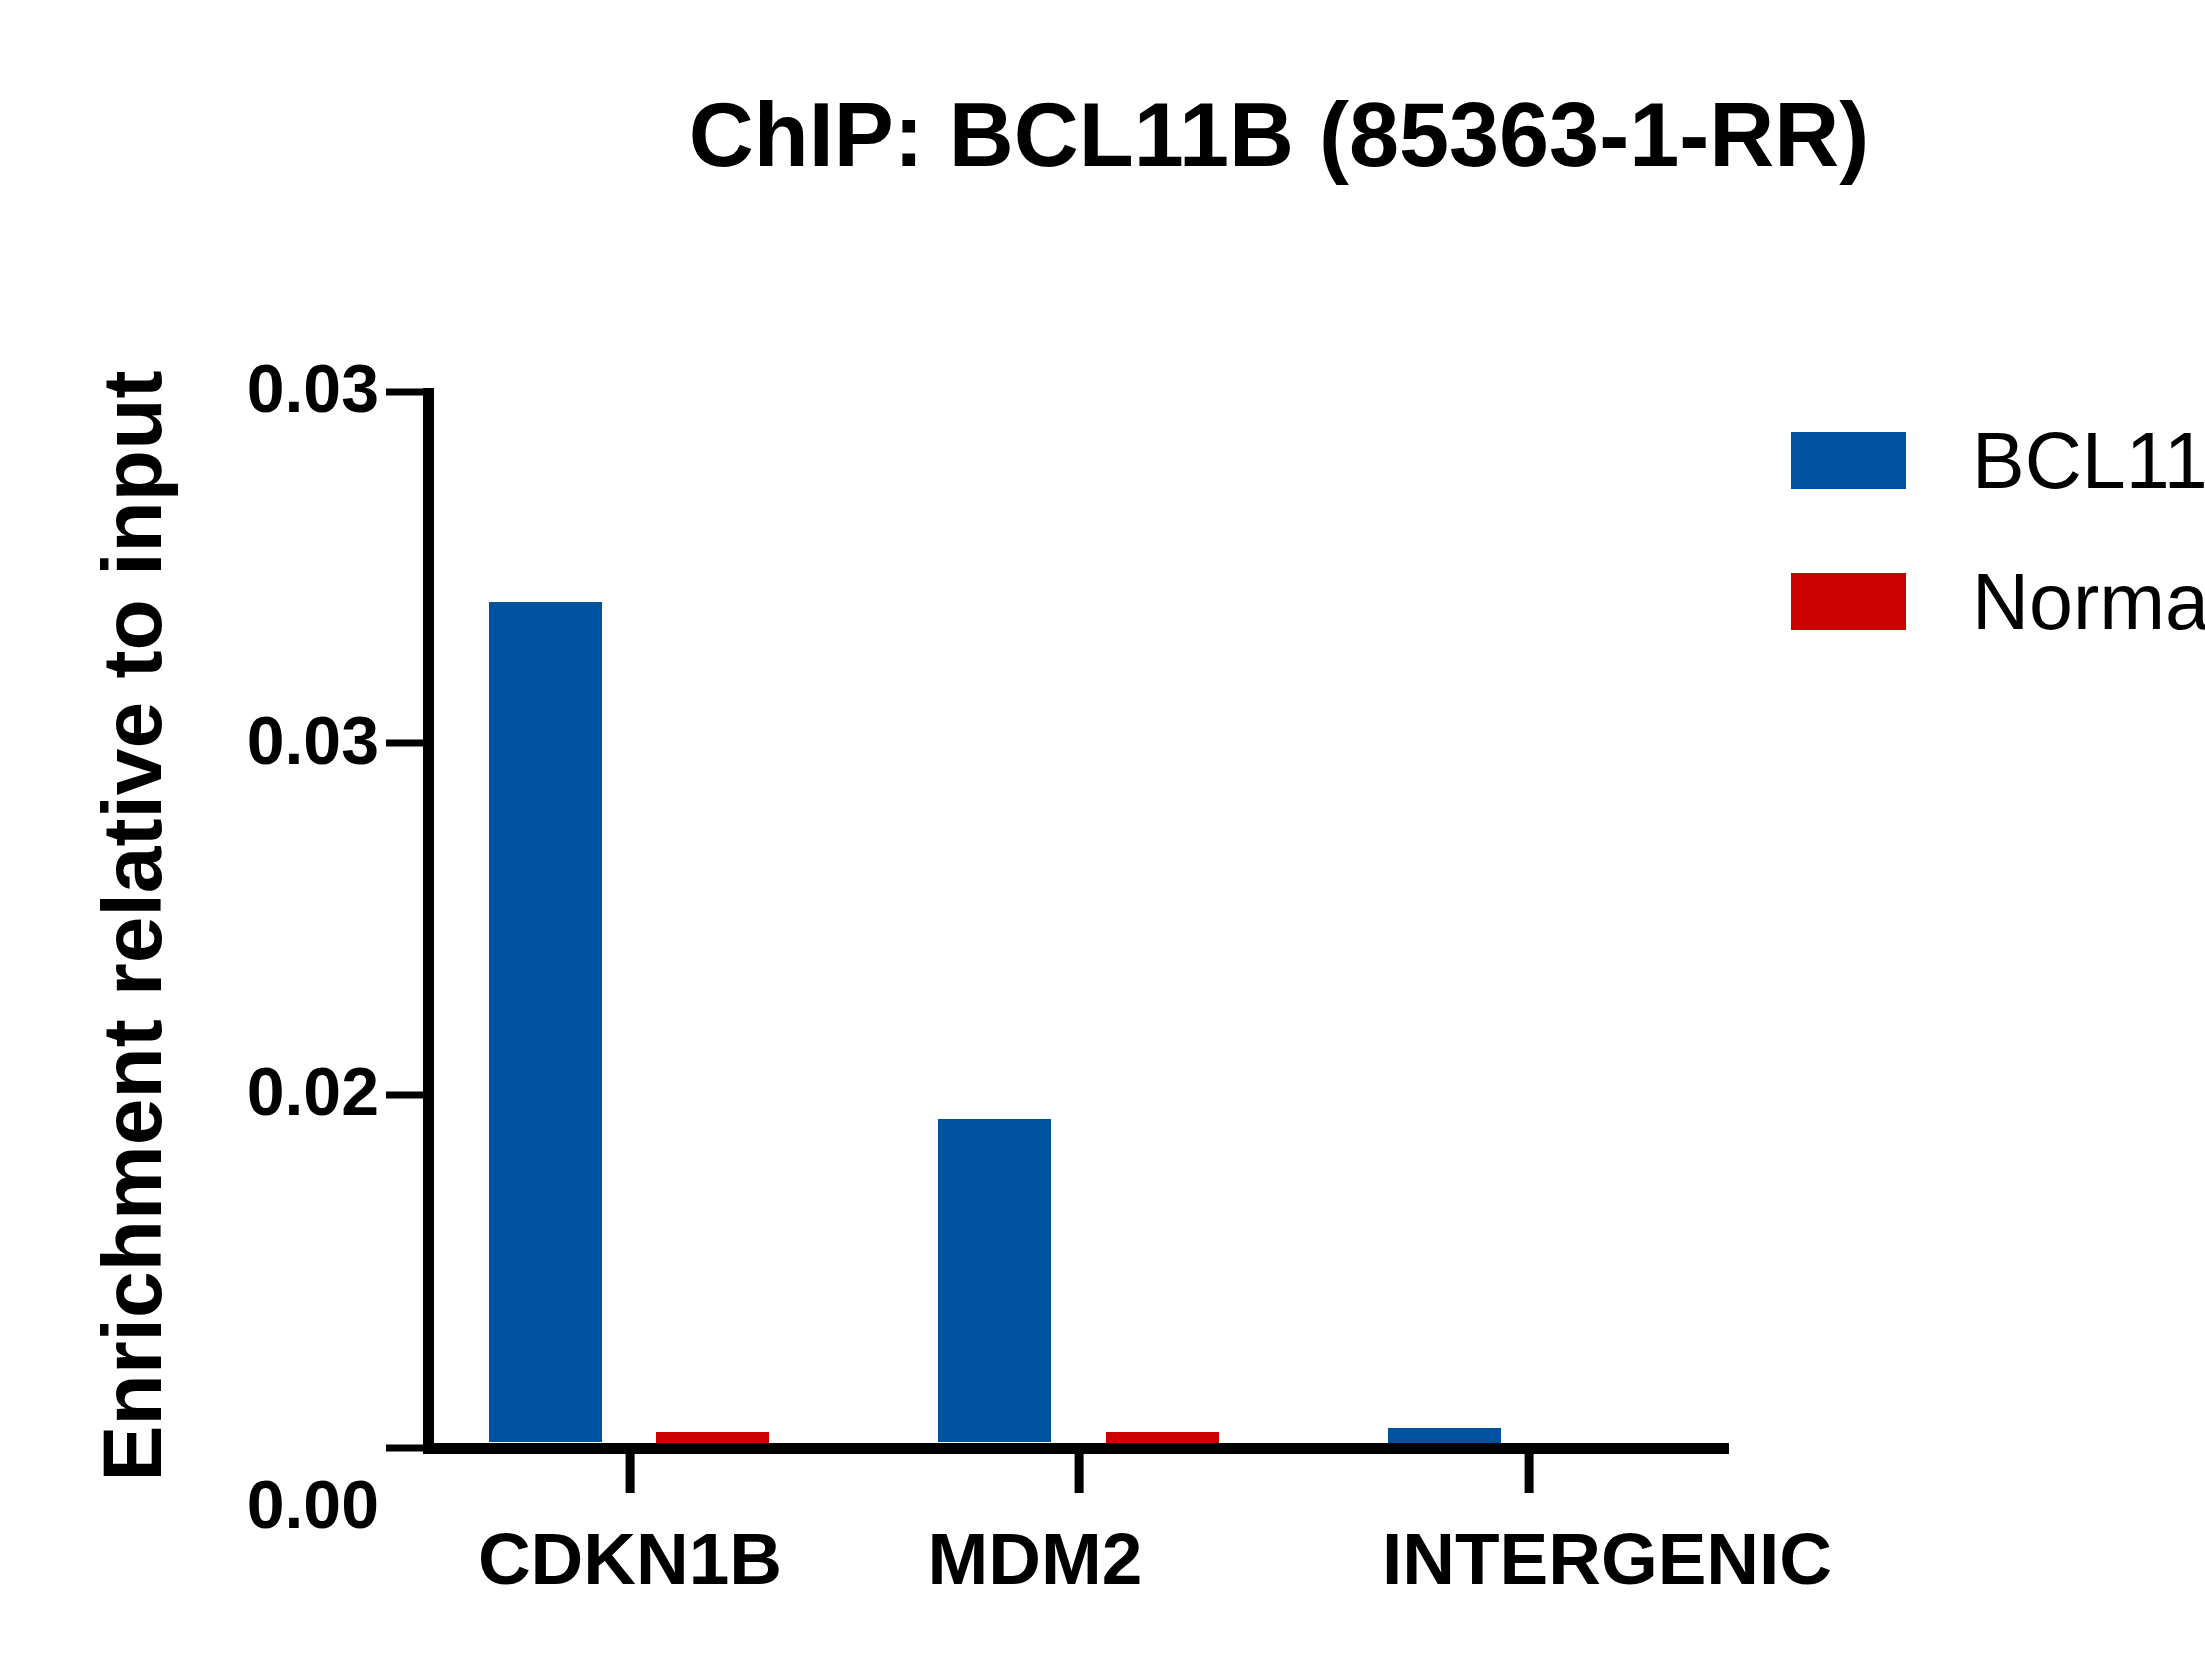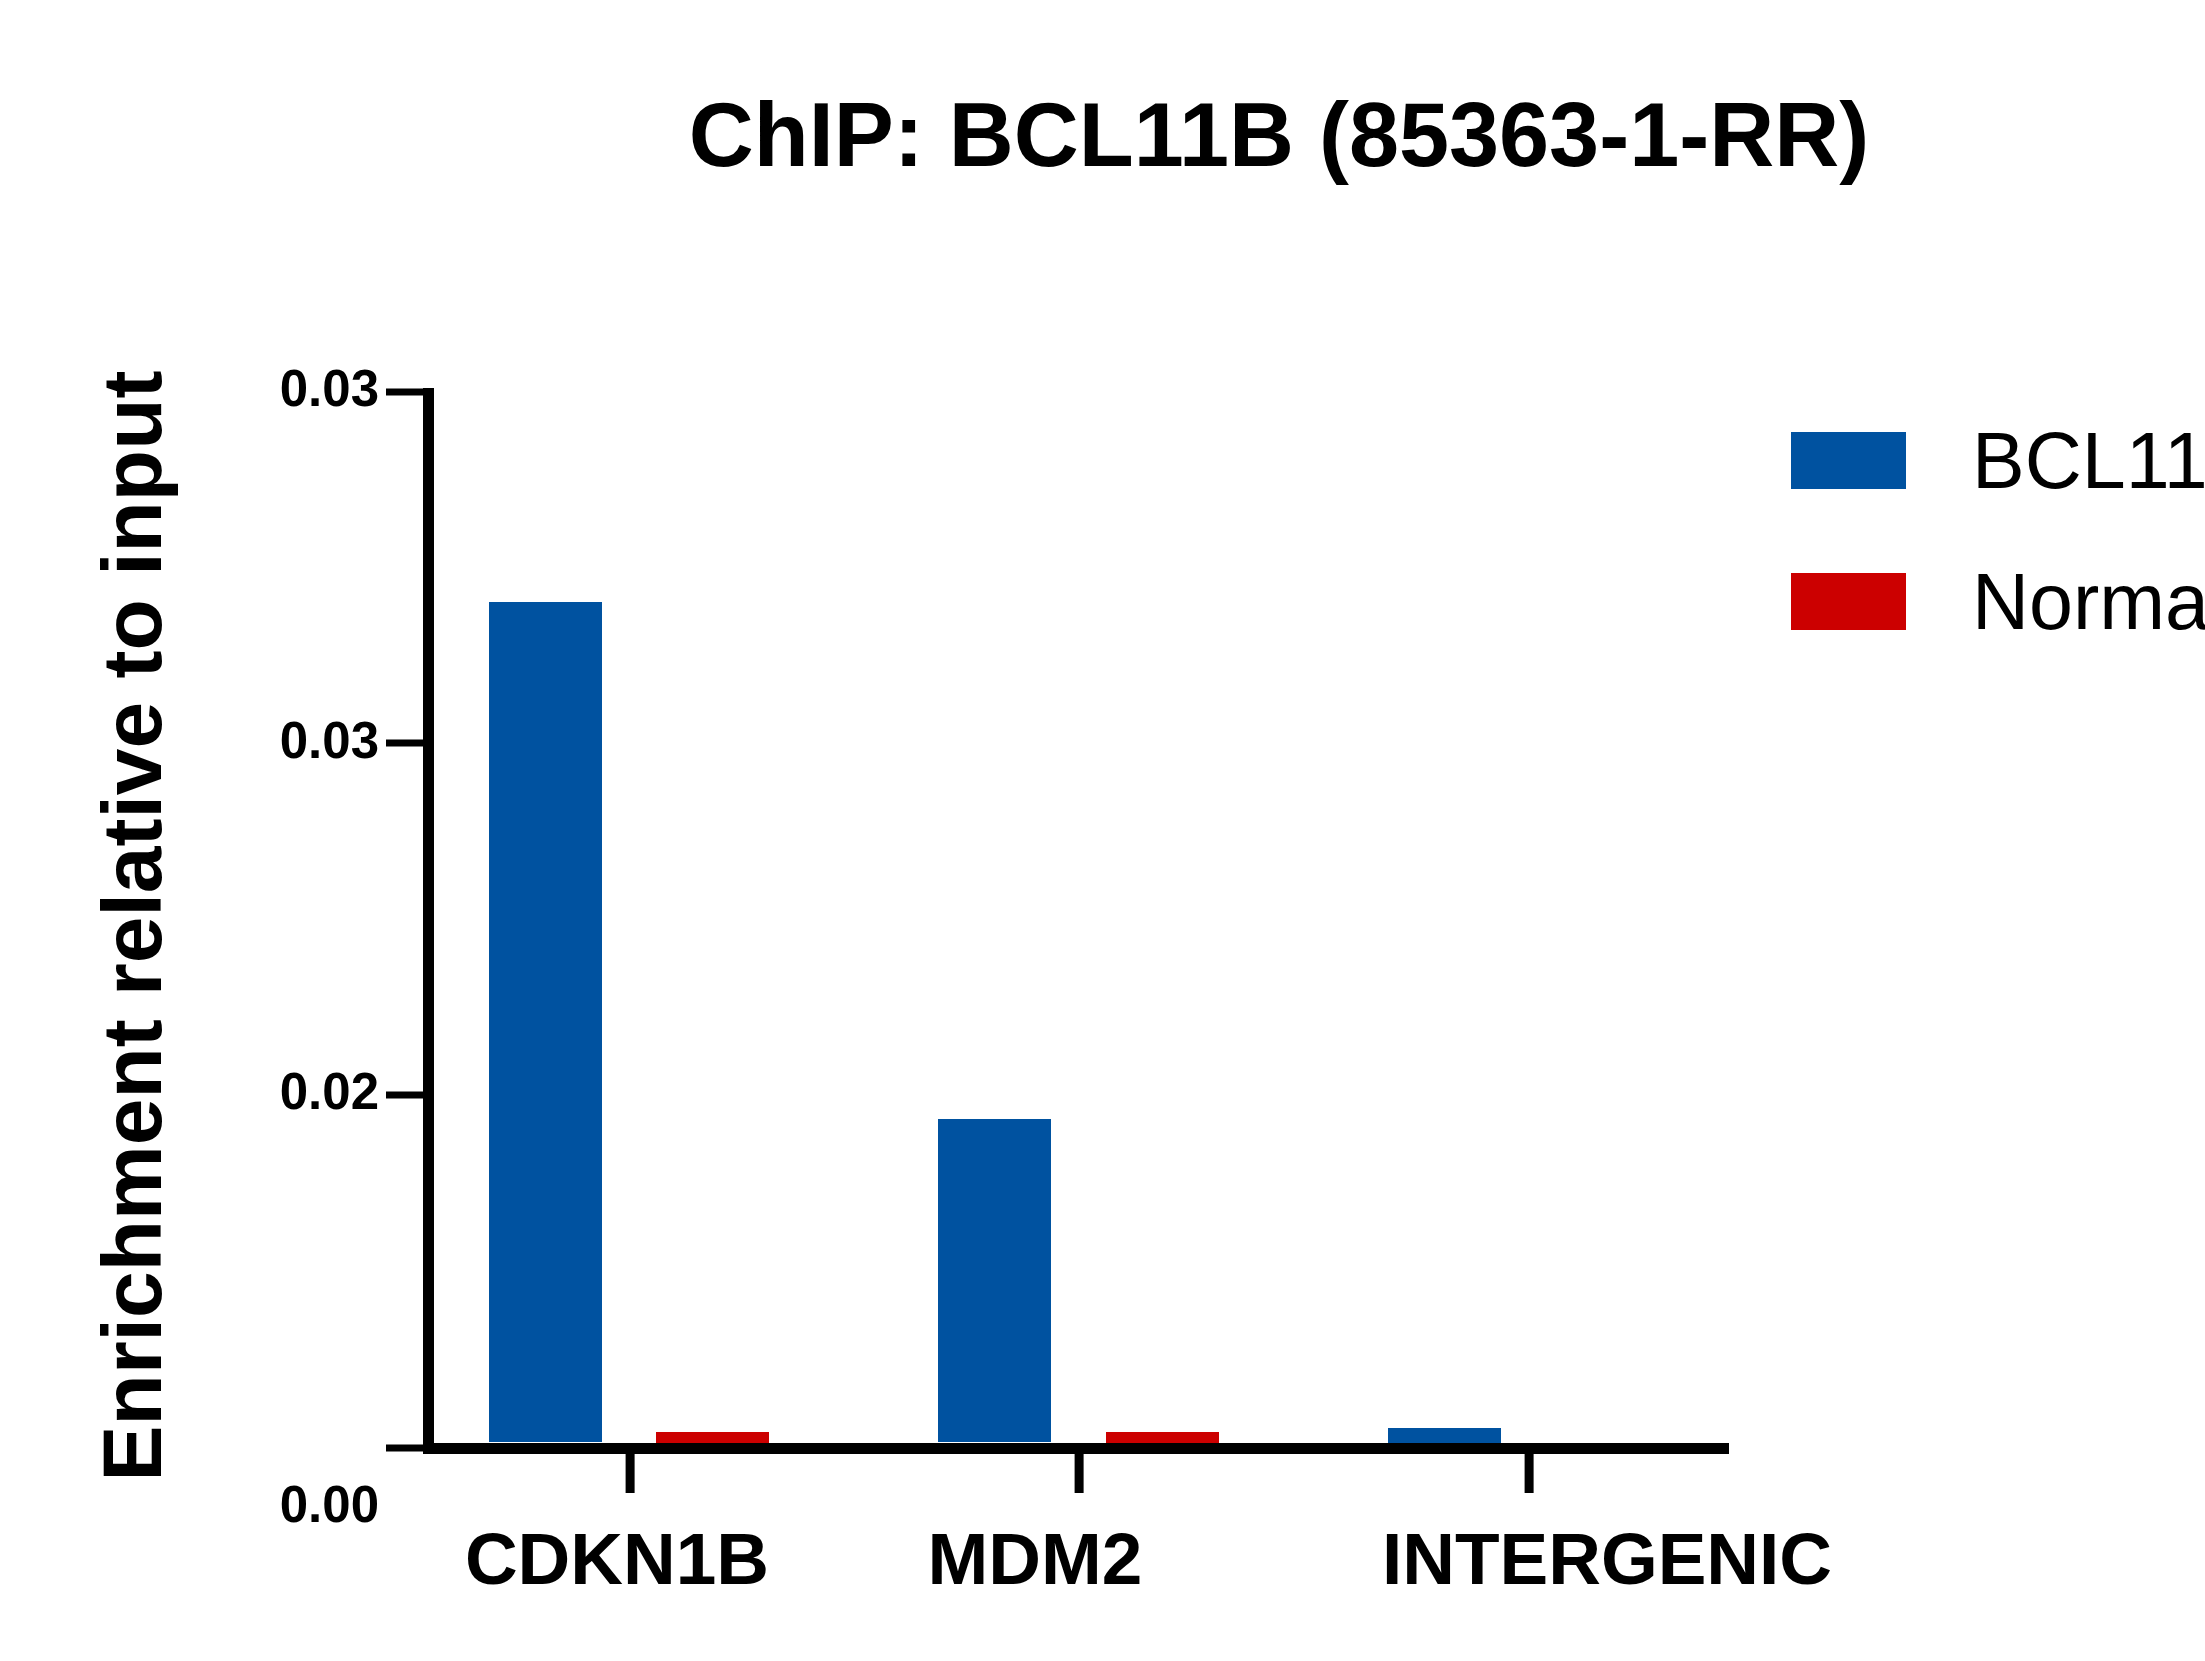--- a/index.html
+++ b/index.html
@@ -3,21 +3,21 @@
 <meta charset="utf-8">
 <style>
   html, body { margin: 0; padding: 0; background: #ffffff; }
   body { width: 3334px; height: 1661px; position: relative; overflow: hidden;
          font-family: "Liberation Sans", sans-serif; color: #000; }
   .title { position: absolute; left: 0; width: 2558px; top: 84px; text-align: center;
            font-weight: bold; font-size: 90px; }
   .ylabel { position: absolute; left: 132px; top: 926px; transform: translate(-50%, -50%) rotate(-90deg);
             white-space: nowrap; font-weight: bold; font-size: 84px; }
   .ytick-label { position: absolute; width: 185px; text-align: right; left: 194px;
-                 font-weight: bold; font-size: 51px; transform: translateY(-50%); }
+                 font-weight: bold; font-size: 68px; transform: translateY(-50%); }
   .ytick { position: absolute; left: 386px; width: 42px; height: 7px; background: #000; transform: translateY(-50%); }
   .yaxis { position: absolute; left: 423px; top: 388px; width: 10.6px; height: 1063px; background: #000; }
   .xaxis { position: absolute; left: 423px; top: 1443px; width: 1306px; height: 10.6px; background: #000; }
   .xtick { position: absolute; top: 1451px; width: 8.8px; height: 42px; background: #000; transform: translateX(-50%); }
   .xtick-label { position: absolute; top: 1517px; font-weight: bold; font-size: 73px;
                  transform: translateX(-50%); white-space: nowrap; }
   .bar { position: absolute; }
   .legend-swatch { position: absolute; left: 1791px; width: 115px; height: 57px; }
   .legend-label { position: absolute; left: 1972px; font-size: 79px; transform: translateY(-50%); white-space: nowrap; }
 </style>
@@ -46,21 +46,21 @@
   <div class="bar" style="left:938px;width:113px;top:1119px;height:323px;background:#0052A0"></div>
   <div class="bar" style="left:1106px;width:113px;top:1432px;height:10.6px;background:#CC0000"></div>
   <div class="bar" style="left:1388px;width:113px;top:1428px;height:15px;background:#0052A0"></div>
 </div>
 
 <div>
   <div class="xaxis"></div>
   <div class="xtick" style="left:630px"></div>
   <div class="xtick" style="left:1079px"></div>
   <div class="xtick" style="left:1529px"></div>
-  <div class="xtick-label" style="left:617px">CDKN1B</div>
+  <div class="xtick-label" style="left:630px">CDKN1B</div>
   <div class="xtick-label" style="left:1035px">MDM2</div>
   <div class="xtick-label" style="left:1607px">INTERGENIC</div>
 </div>
 
 <div>
   <div class="legend-swatch" style="top:432px;background:#0052A0"></div>
   <div class="legend-label" style="top:461px">BCL11B (85363-1-RR)</div>
   <div class="legend-swatch" style="top:573px;background:#CC0000"></div>
   <div class="legend-label" style="top:602px">Normal Rabbit IgG (98136-1-RR)</div>
 </div>

